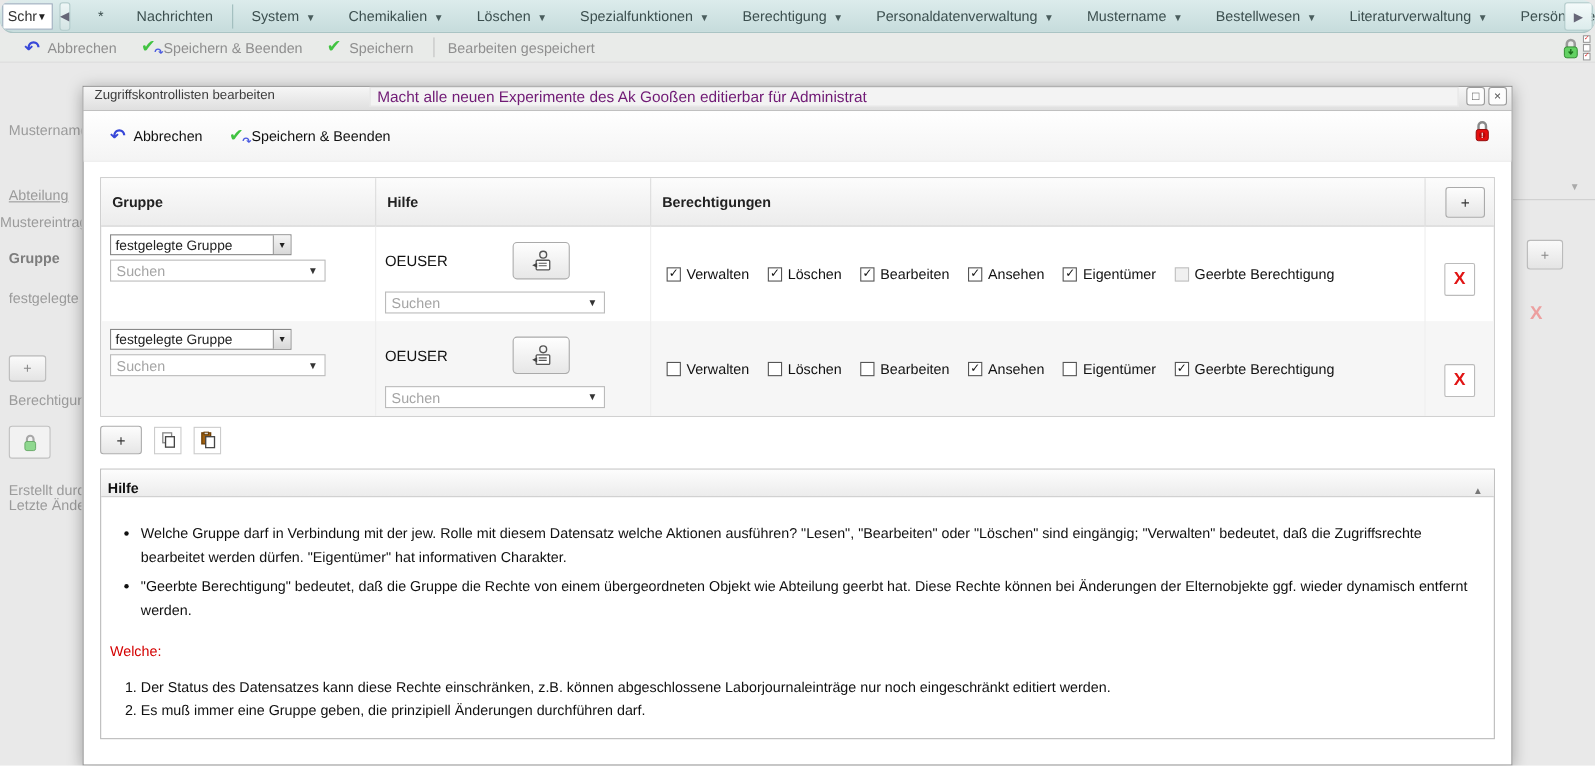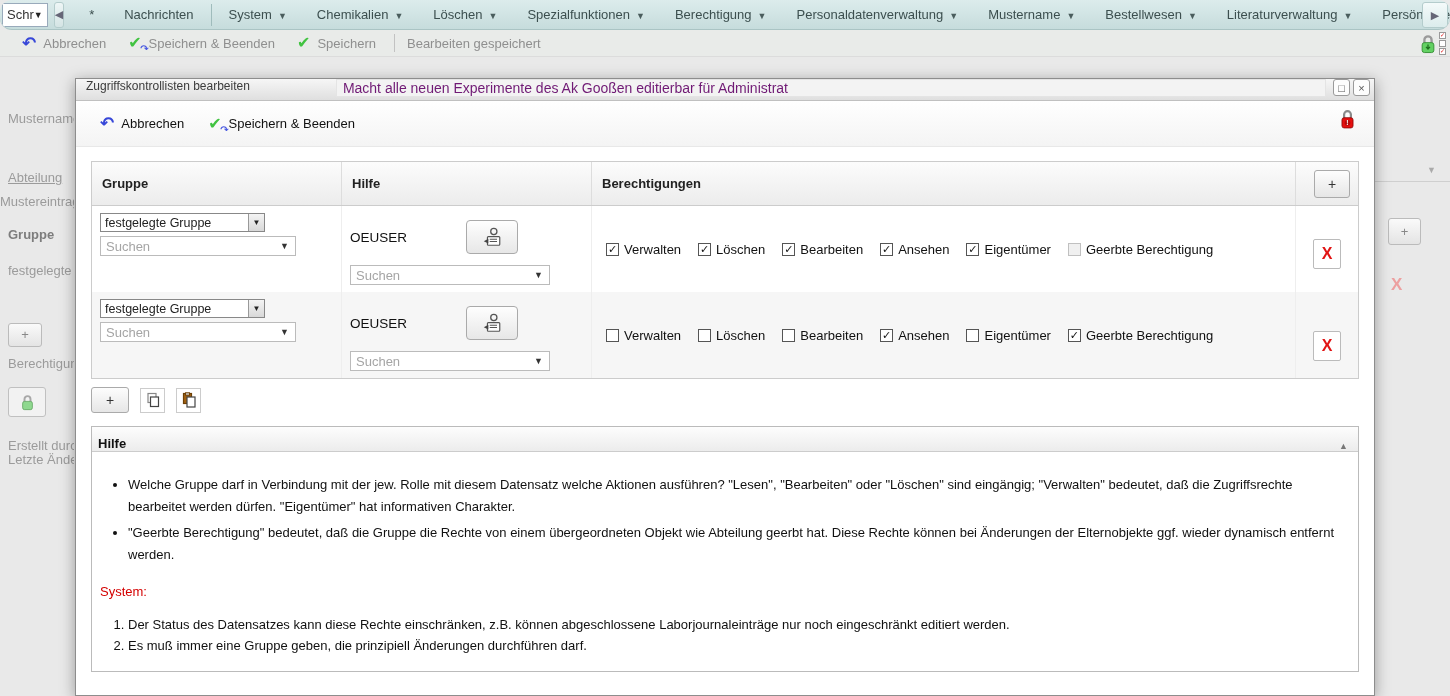--- a/index.html
+++ b/index.html
@@ -428,21 +428,21 @@
   <div class="help">
     <div class="help-head">
       <span class="htitle">Hilfe</span>
       <span class="harrow">▲</span>
     </div>
     <div class="help-body">
       <ul>
         <li>Welche Gruppe darf in Verbindung mit der jew. Rolle mit diesem Datensatz welche Aktionen ausführen? "Lesen", "Bearbeiten" oder "Löschen" sind eingängig; "Verwalten" bedeutet, daß die Zugriffsrechte bearbeitet werden dürfen. "Eigentümer" hat informativen Charakter.</li>
         <li>"Geerbte Berechtigung" bedeutet, daß die Gruppe die Rechte von einem übergeordneten Objekt wie Abteilung geerbt hat. Diese Rechte können bei Änderungen der Elternobjekte ggf. wieder dynamisch entfernt werden.</li>
       </ul>
-      <div class="wichtig">System:</div>
+      <div class="wichtig">Welche:</div>
       <ol>
         <li>Der Status des Datensatzes kann diese Rechte einschränken, z.B. können abgeschlossene Laborjournaleinträge nur noch eingeschränkt editiert werden.</li>
         <li>Es muß immer eine Gruppe geben, die prinzipiell Änderungen durchführen darf.</li>
       </ol>
     </div>
   </div>
 
 </div>
 
 </body></html>

